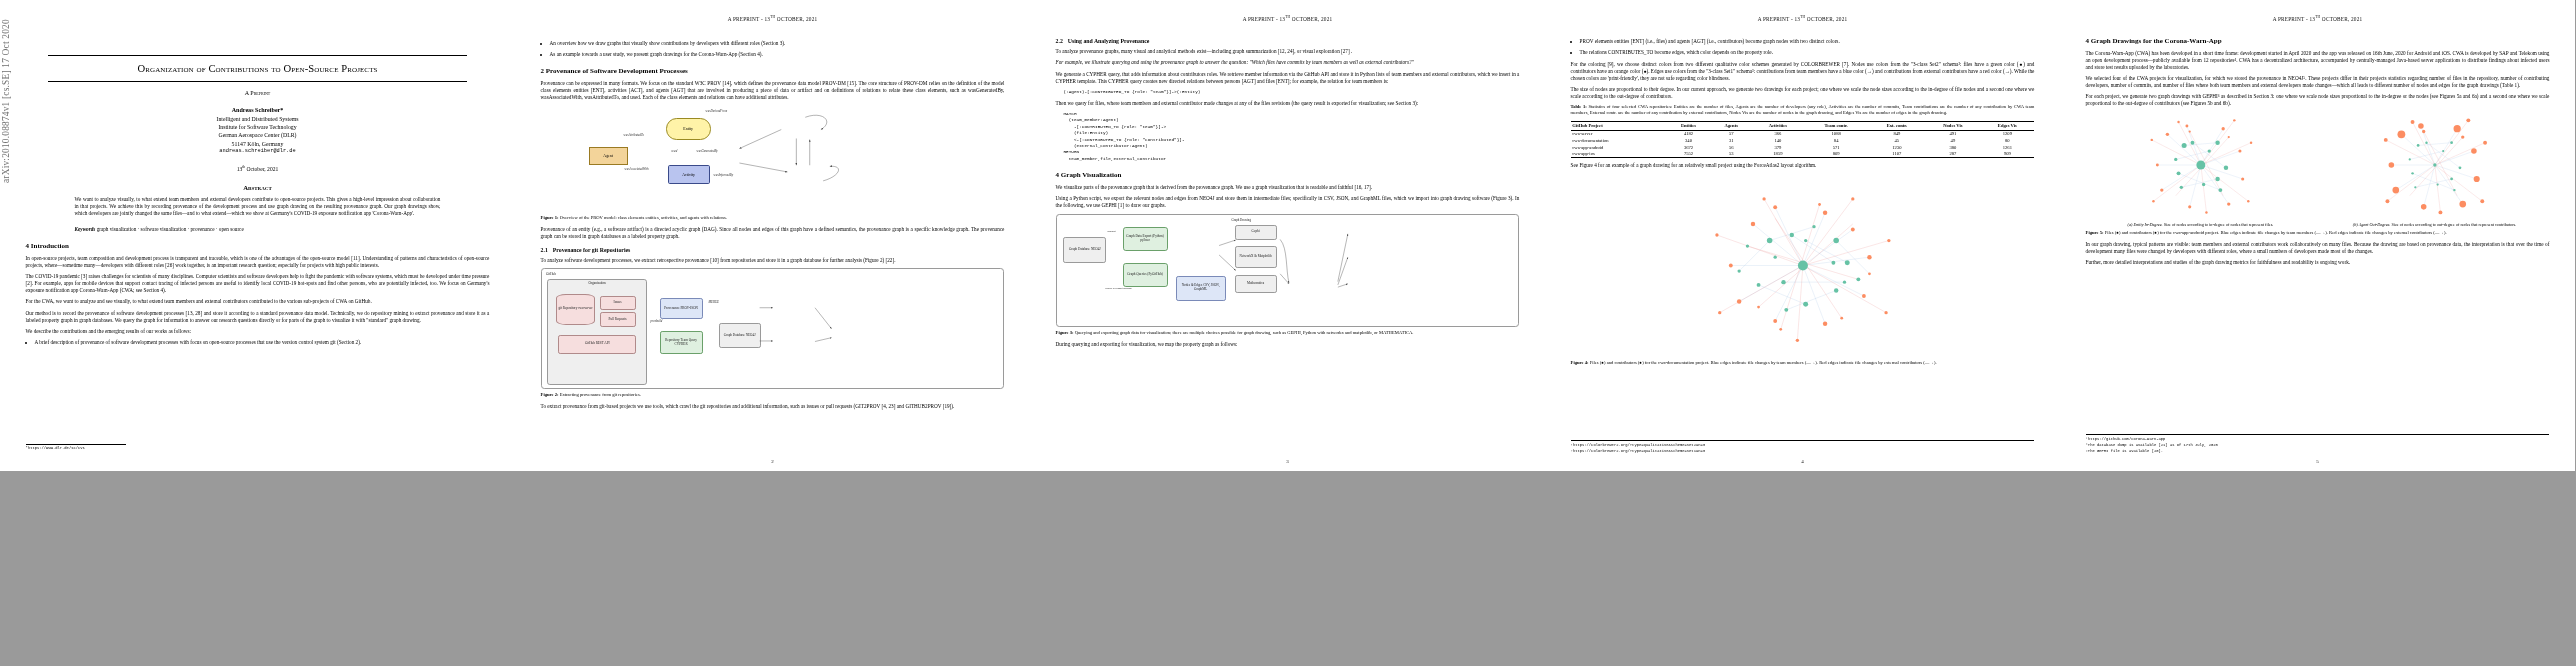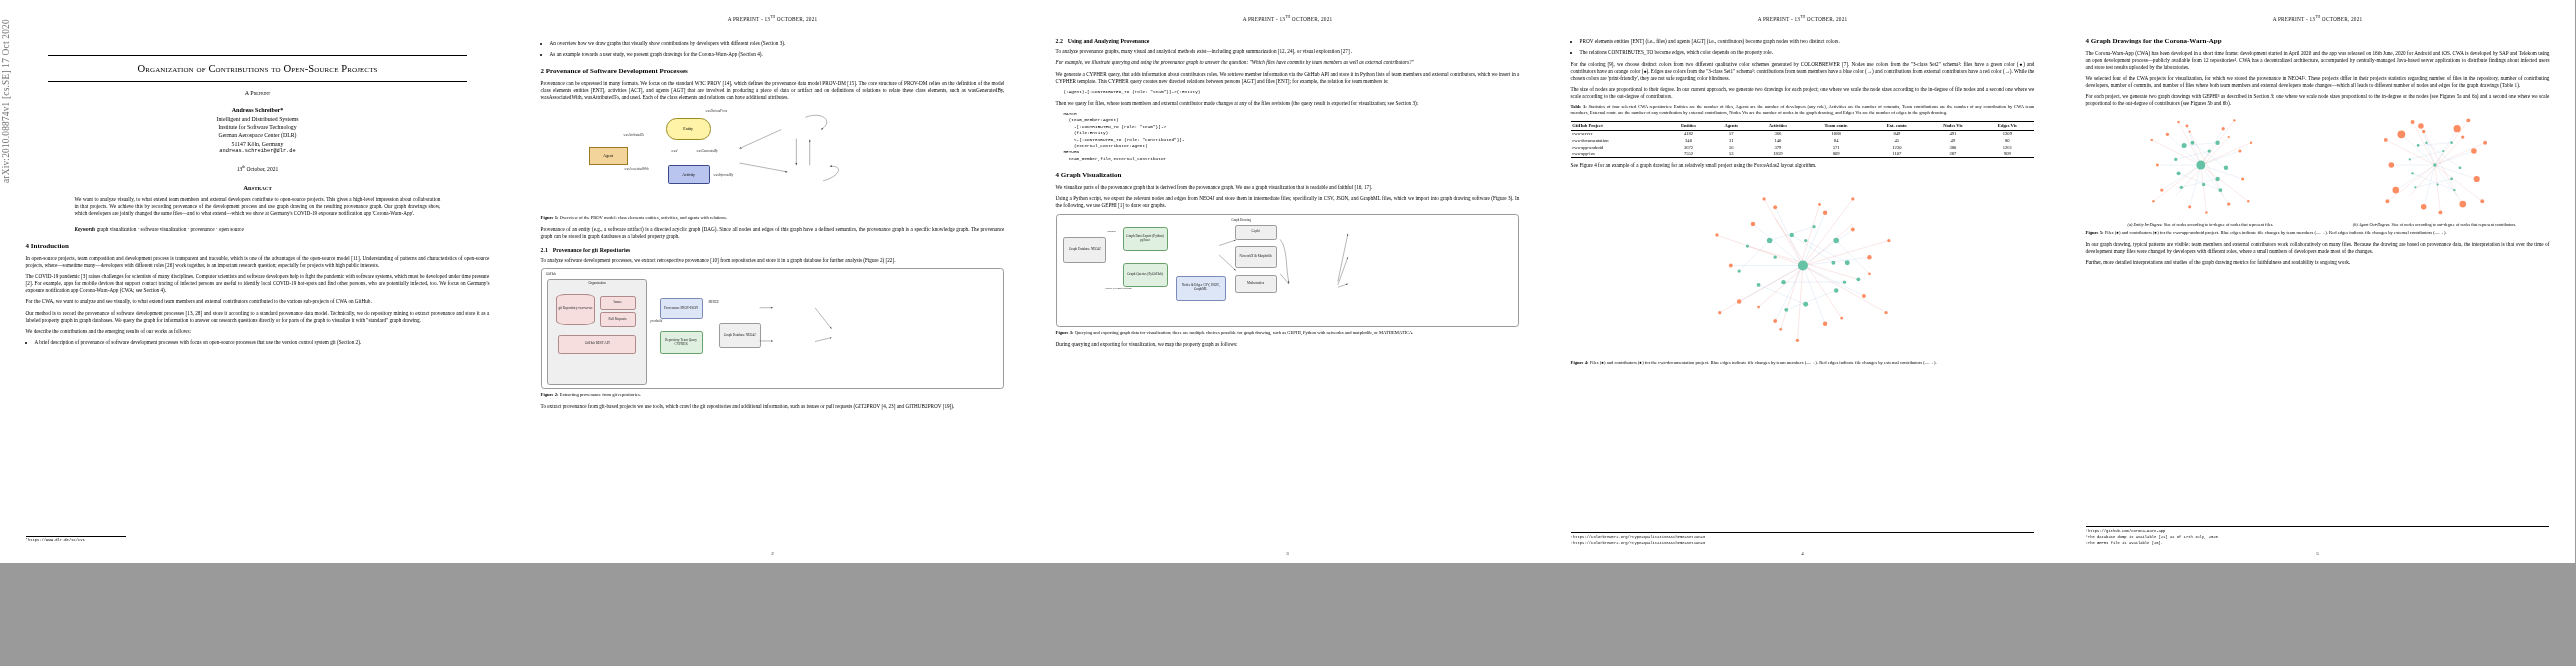--- a/index.html
+++ b/index.html
@@ -1,18 +1,18 @@
 <!DOCTYPE html>
 <html style="font-size:9px"><head>
 <meta charset="utf-8">
 <style>
   html,body{margin:0;padding:0;background:#8a8a8a;}
   body{font-family:"Liberation Serif",serif;}
   .spread{width:2576px;height:667px;position:relative;display:flex;gap:0;background:#9a9a9a;}
-  .page{background:#fff;position:relative;flex:0 0 515px;height:563px;box-sizing:border-box;
+  .page{background:#fff;position:relative;flex:0 0 515px;height:471px;box-sizing:border-box;
         padding:14.5px 25.6px 16.7px 25.6px;overflow:hidden;}
   .running-head{font-variant:small-caps;font-size:5.3px;text-align:center;letter-spacing:0.2px;color:#111;margin-bottom:2.2px;}
   .running-head sup{font-size:3.6px;vertical-align:super;}
   .pagenum{position:absolute;bottom:6.7px;left:0;right:0;text-align:center;font-size:5px;color:#111;}
   .arxiv-stamp{position:absolute;left:1.1px;top:183px;width:233px;transform:rotate(-90deg);transform-origin:0 0;
       font-size:9.4px;color:#6f6f6f;font-family:"Liberation Serif",serif;letter-spacing:0.2px;white-space:nowrap;}
 
   
   .rule-thick{border-top:1.2px solid #000;border-bottom:0;height:0;margin:0;}
   .title-block{margin:40px 22px 0 22px;}

